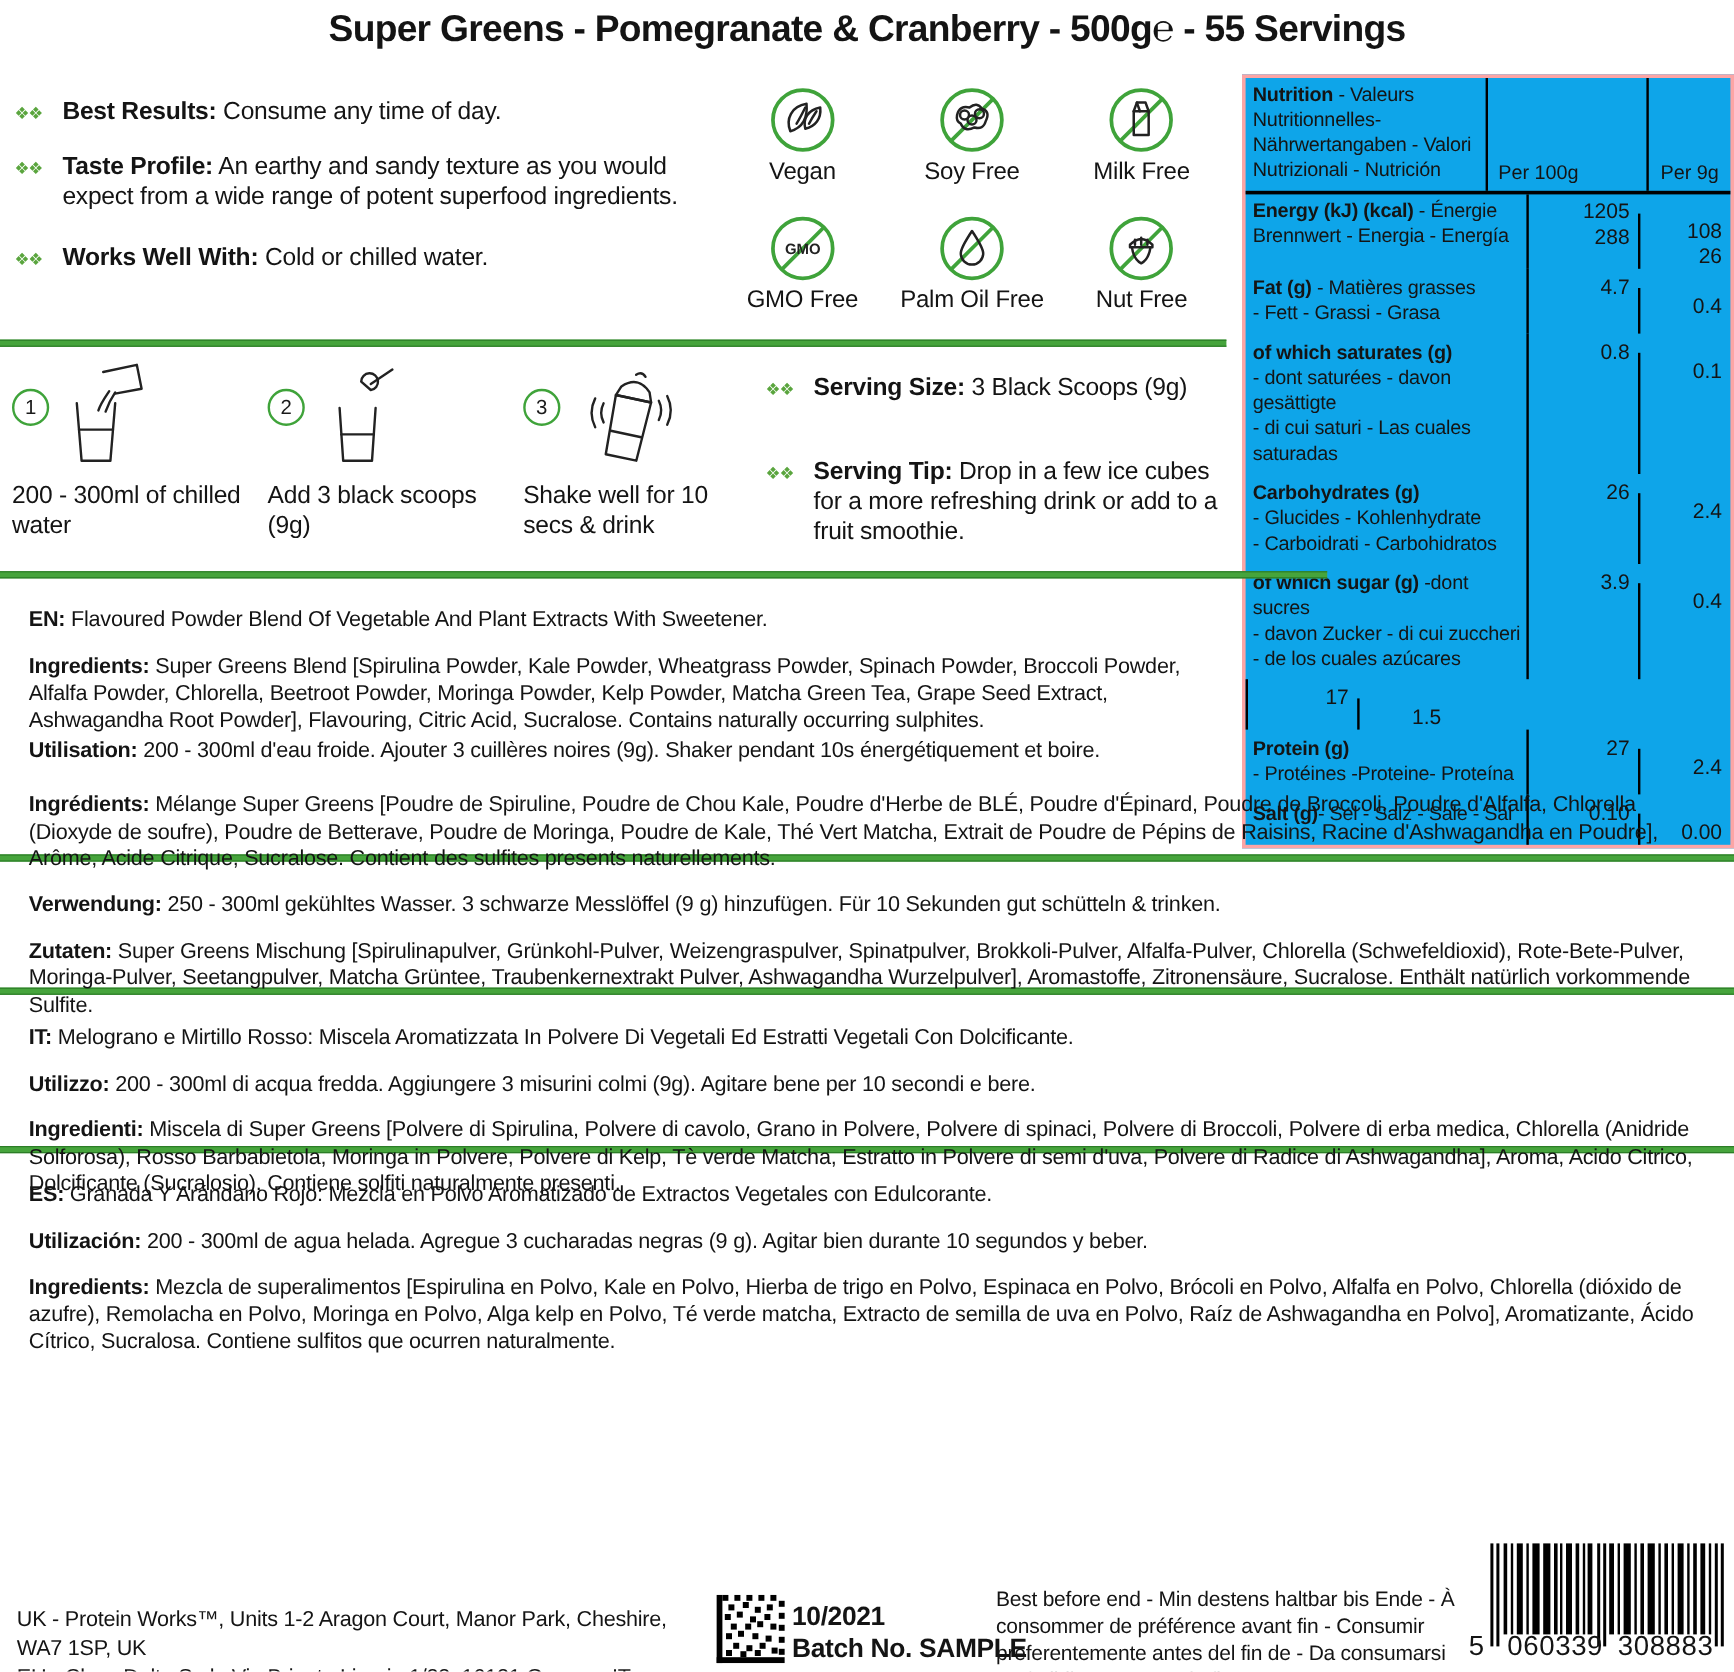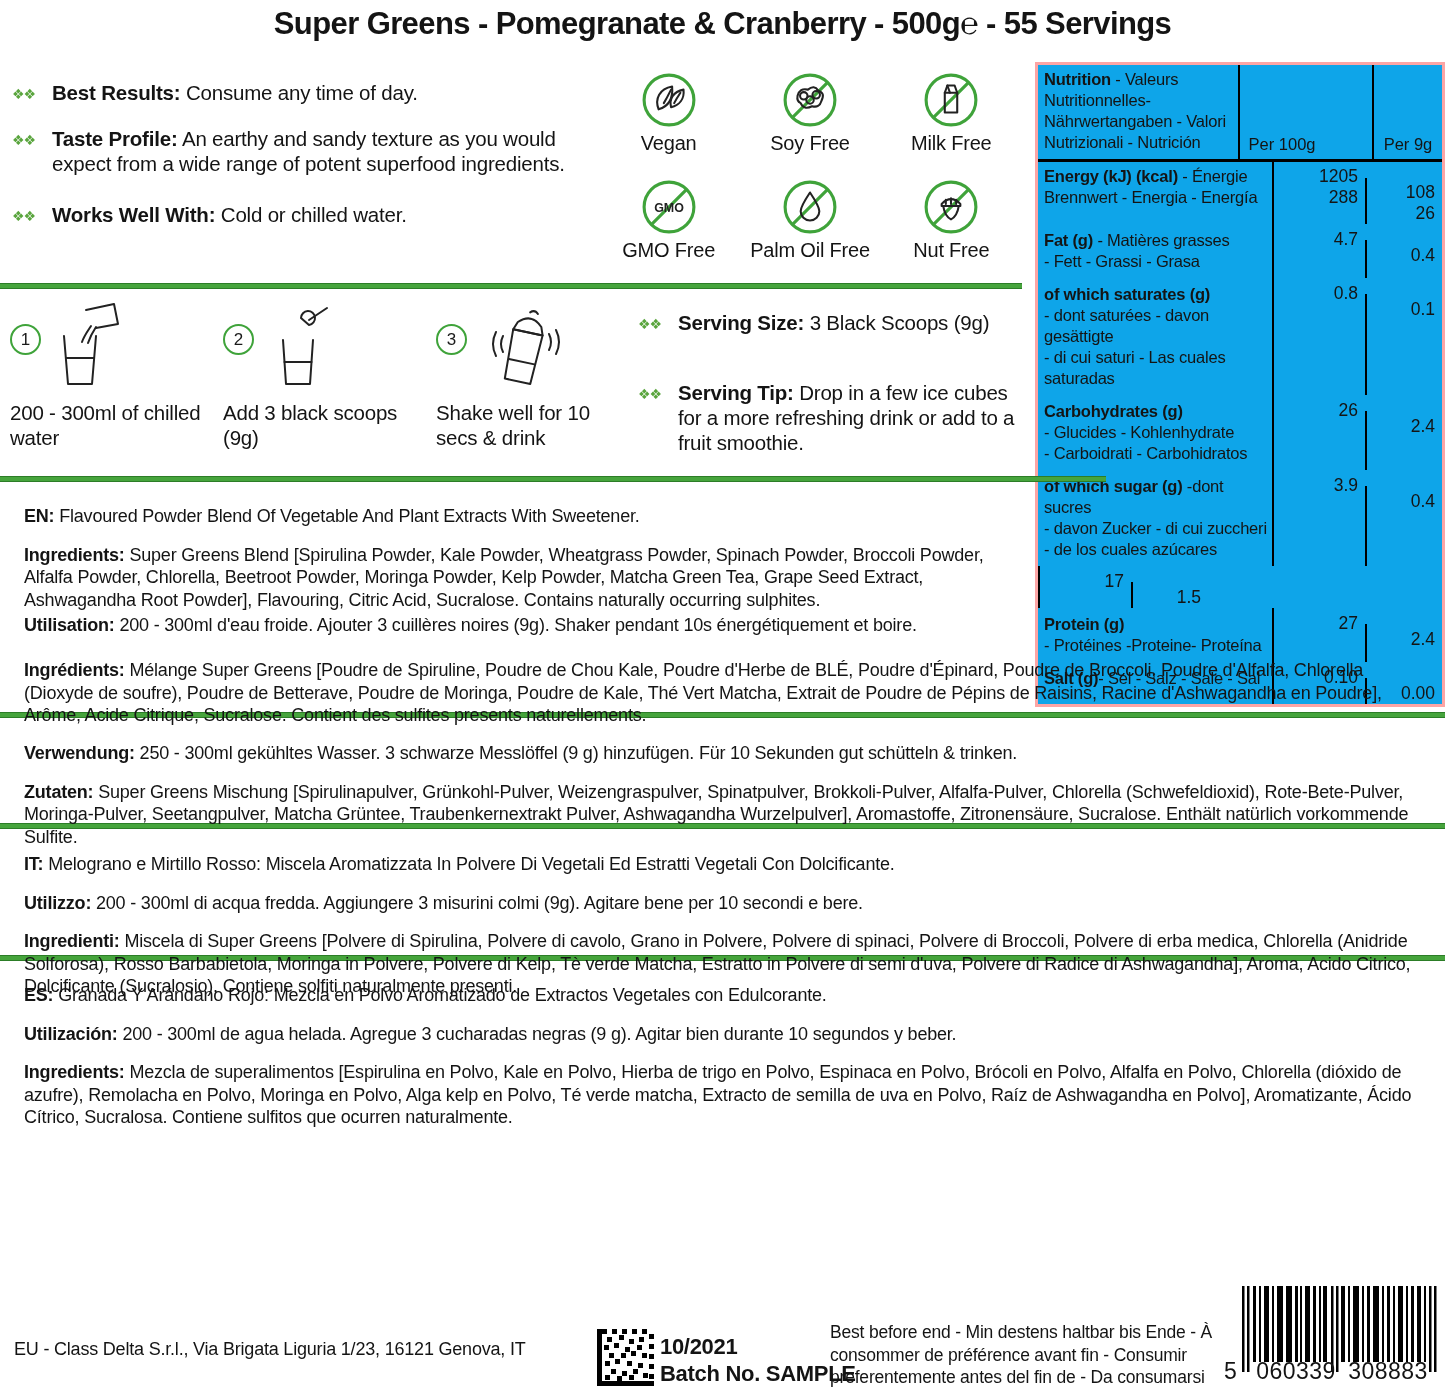--- a/index.html
+++ b/index.html
@@ -298,20 +298,21 @@
   <p><b>Ingredienti:</b><span> Miscela di Super Greens [Polvere di Spirulina, Polvere di cavolo, Grano in Polvere, Polvere di spinaci, Polvere di Broccoli, Polvere di erba medica, Chlorella (Anidride Solforosa), Rosso Barbabietola, Moringa in Polvere, Polvere di Kelp, Tè verde Matcha, Estratto in Polvere di semi d'uva, Polvere di Radice di Ashwagandha], Aroma, Acido Citrico, Dolcificante (Sucralosio). Contiene solfiti naturalmente presenti.</span></p>
 </div>
 
 <div class="abs langs sec-es lang">
   <p><b>ES:</b><span> Granada Y Arándano Rojo: Mezcla en Polvo Aromatizado de Extractos Vegetales con Edulcorante.</span></p>
   <p><b>Utilización:</b><span> 200 - 300ml de agua helada. Agregue 3 cucharadas negras (9 g). Agitar bien durante 10 segundos y beber.</span></p>
   <p><b>Ingredients:</b><span> Mezcla de superalimentos [Espirulina en Polvo, Kale en Polvo, Hierba de trigo en Polvo, Espinaca en Polvo, Brócoli en Polvo, Alfalfa en Polvo, Chlorella (dióxido de azufre), Remolacha en Polvo, Moringa en Polvo, Alga kelp en Polvo, Té verde matcha, Extracto de semilla de uva en Polvo, Raíz de Ashwagandha en Polvo], Aromatizante, Ácido Cítrico, Sucralosa. Contiene sulfitos que ocurren naturalmente.</span></p>
 </div>
 
 <div class="abs addresses">
+  <div>UK - Protein Works™, Units 1-2 Aragon Court, Manor Park, Cheshire, WA7 1SP, UK</div>
   <div>EU - Class Delta S.r.l., Via Brigata Liguria 1/23, 16121 Genova, IT</div>
 </div>
 
 <svg class="abs datamatrix" width="57" height="57" viewBox="0 0 57 57">
   <rect x="0" y="0" width="5" height="57" fill="#000"></rect>
   <rect x="0" y="52" width="57" height="5" fill="#000"></rect>
   <g fill="#000">
     <rect x="5" y="0" width="5" height="5"></rect>
       <rect x="15" y="0" width="5" height="5"></rect>
       <rect x="25" y="0" width="5" height="5"></rect>

